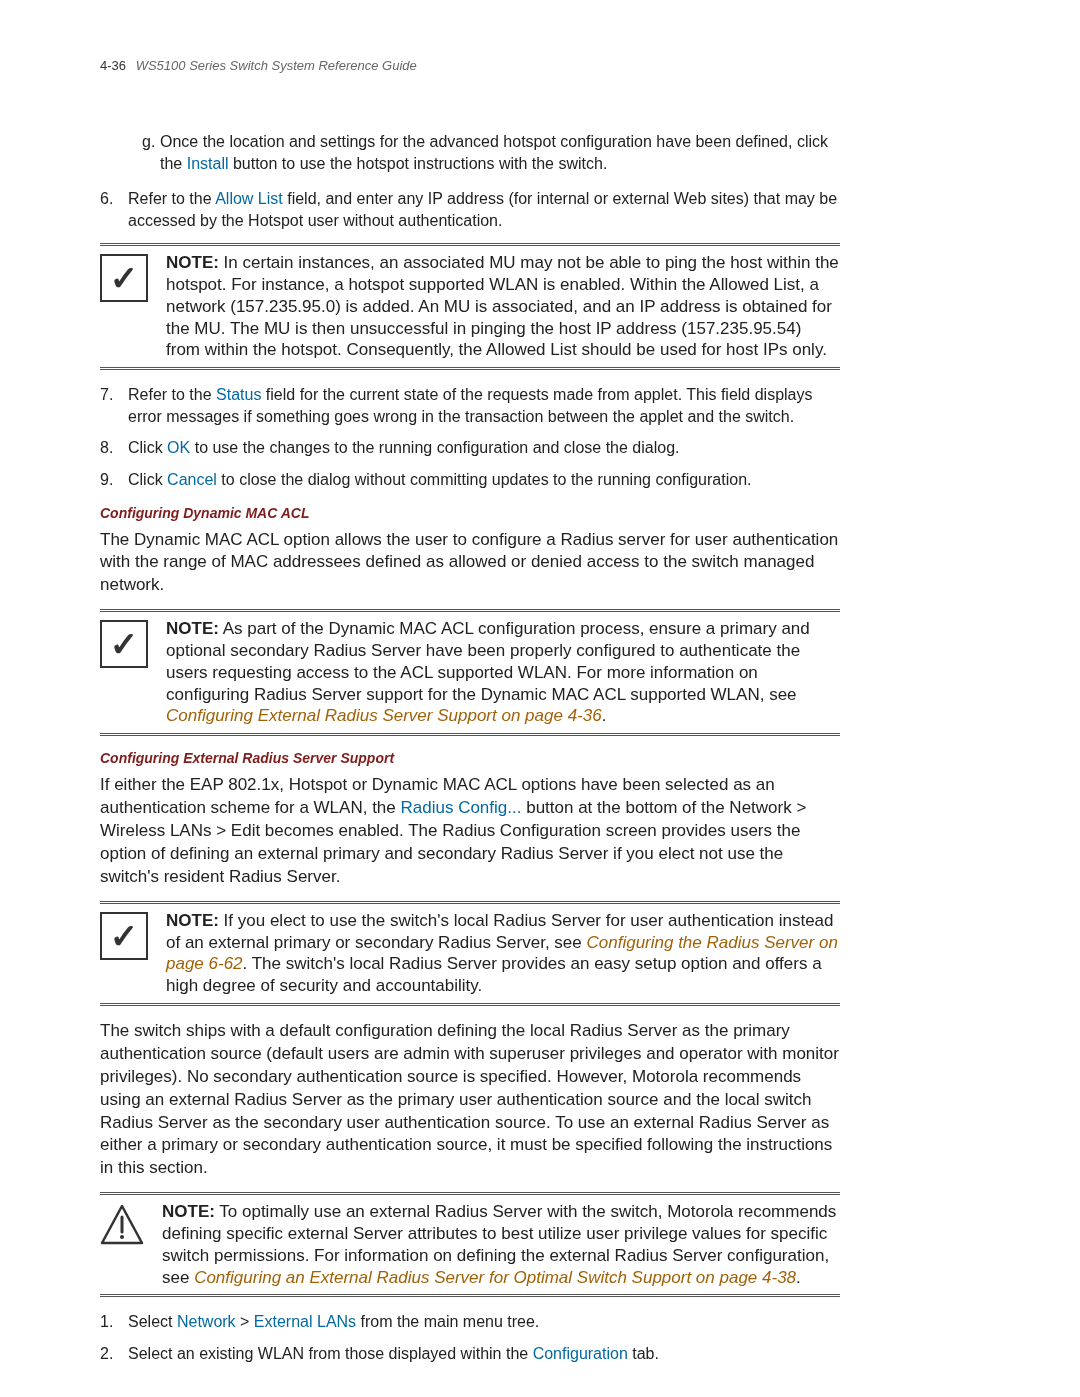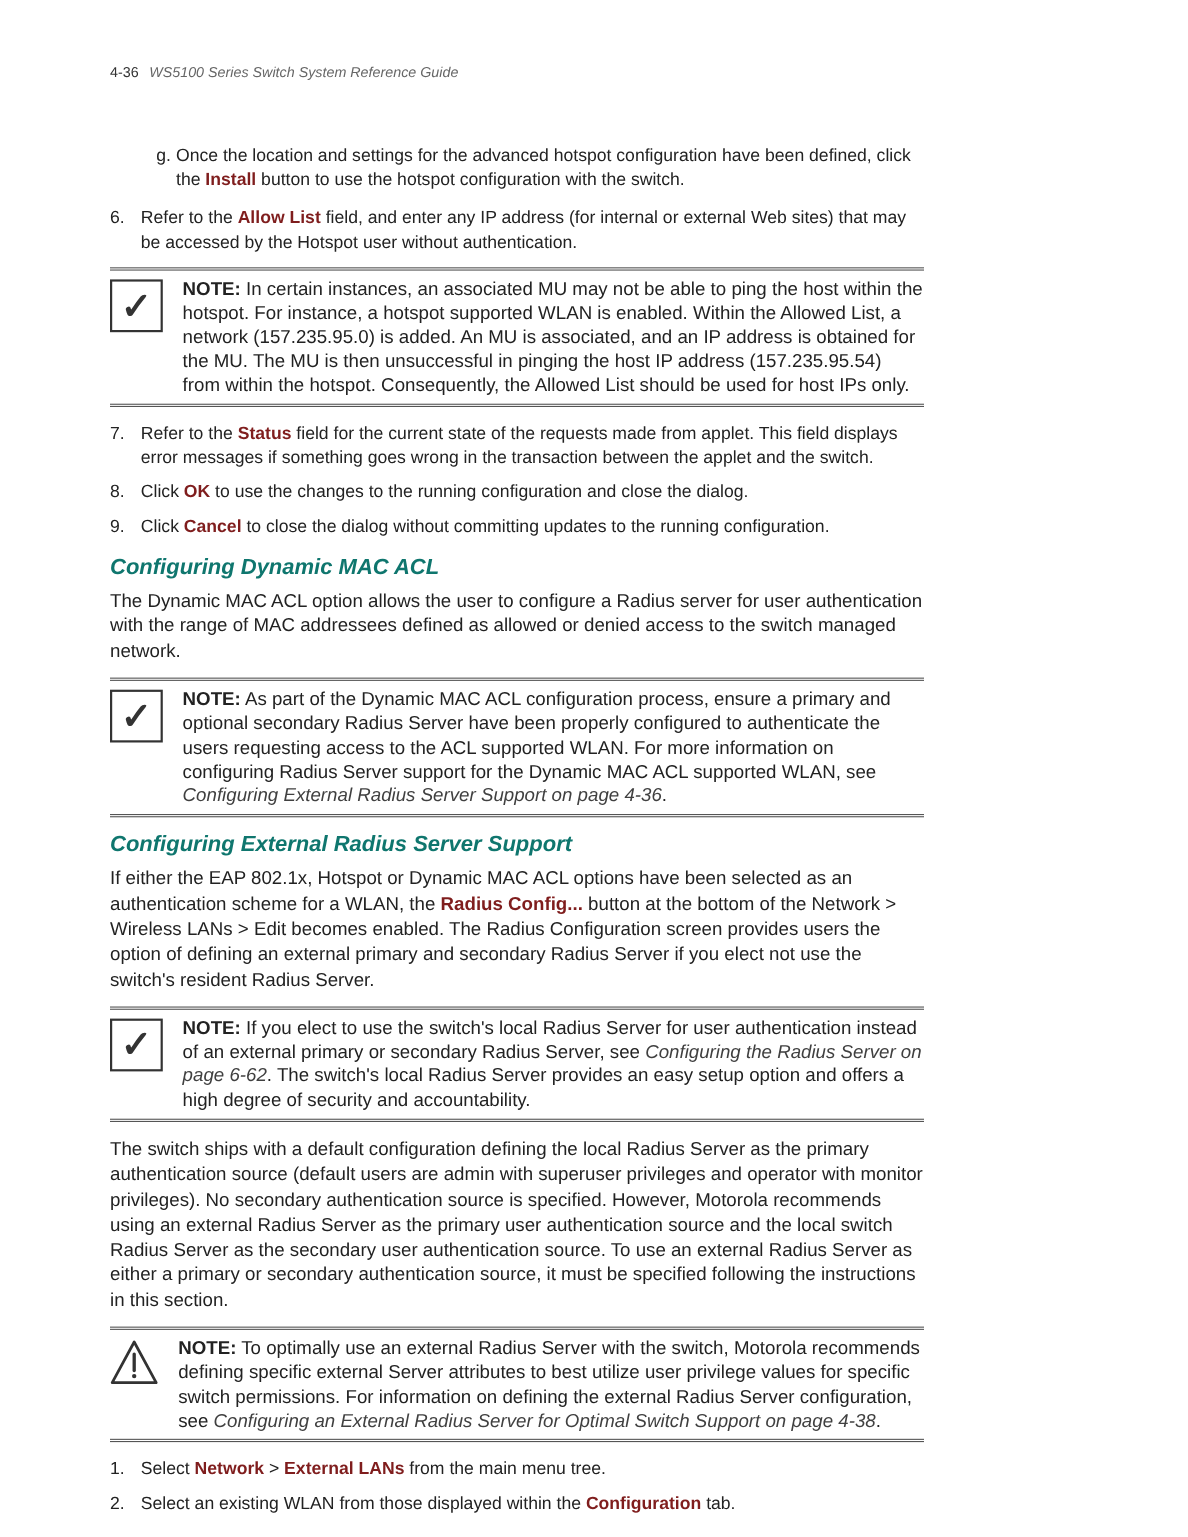--- a/index.html
+++ b/index.html
@@ -47,25 +47,25 @@
   }
   .step .num {
     width: 28px;
     flex: 0 0 28px;
   }
   .step .content {
     flex: 1;
   }
 
   .bold-blue {
-    font-weight: bold;
-    color: #7f1d1d;
+    font-weight: normal;
+    color: #0369a1;
   }
   .link-blue {
-    color: #404040;
+    color: #a16207;
     font-style: italic;
   }
 
   .note-box {
     border-top: 3px double #555;
     border-bottom: 3px double #555;
     padding: 6px 0;
     margin: 12px 0 14px 0;
     display: flex;
     align-items: flex-start;
@@ -89,22 +89,22 @@
     font-size: 17px;
     line-height: 1.28;
   }
   .note-text .note-label {
     font-weight: bold;
   }
 
   .section-heading {
     font-weight: bold;
     font-style: italic;
-    color: #0f766e;
-    font-size: 20px;
+    color: #7f1d1d;
+    font-size: 14px;
     margin: 14px 0 8px 0;
   }
 
   .para {
     font-size: 17px;
     line-height: 1.35;
     margin-bottom: 12px;
   }
 
   .warn-icon {
@@ -133,21 +133,21 @@
 
   <div class="header-line">
     <span class="pg">4-36</span>
     <span class="title">WS5100 Series Switch System Reference Guide</span>
   </div>
 
   <div class="indent-sub body-text">
     <div class="sub-letter">
       <span class="letter">g.</span>
       <span>
-        <span>Once the location and settings for the advanced hotspot configuration have been defined, click the </span><span class="bold-blue">Install</span><span> button to use the hotspot configuration with the switch.</span>
+        <span>Once the location and settings for the advanced hotspot configuration have been defined, click the </span><span class="bold-blue">Install</span><span> button to use the hotspot instructions with the switch.</span>
       </span>
     </div>
   </div>
 
   <div class="step body-text">
     <span class="num">6.</span>
     <span class="content">
       <span>Refer to the </span><span class="bold-blue">Allow List</span><span> field, and enter any IP address (for internal or external Web sites) that may be accessed by the Hotspot user without authentication.</span>
     </span>
   </div>

